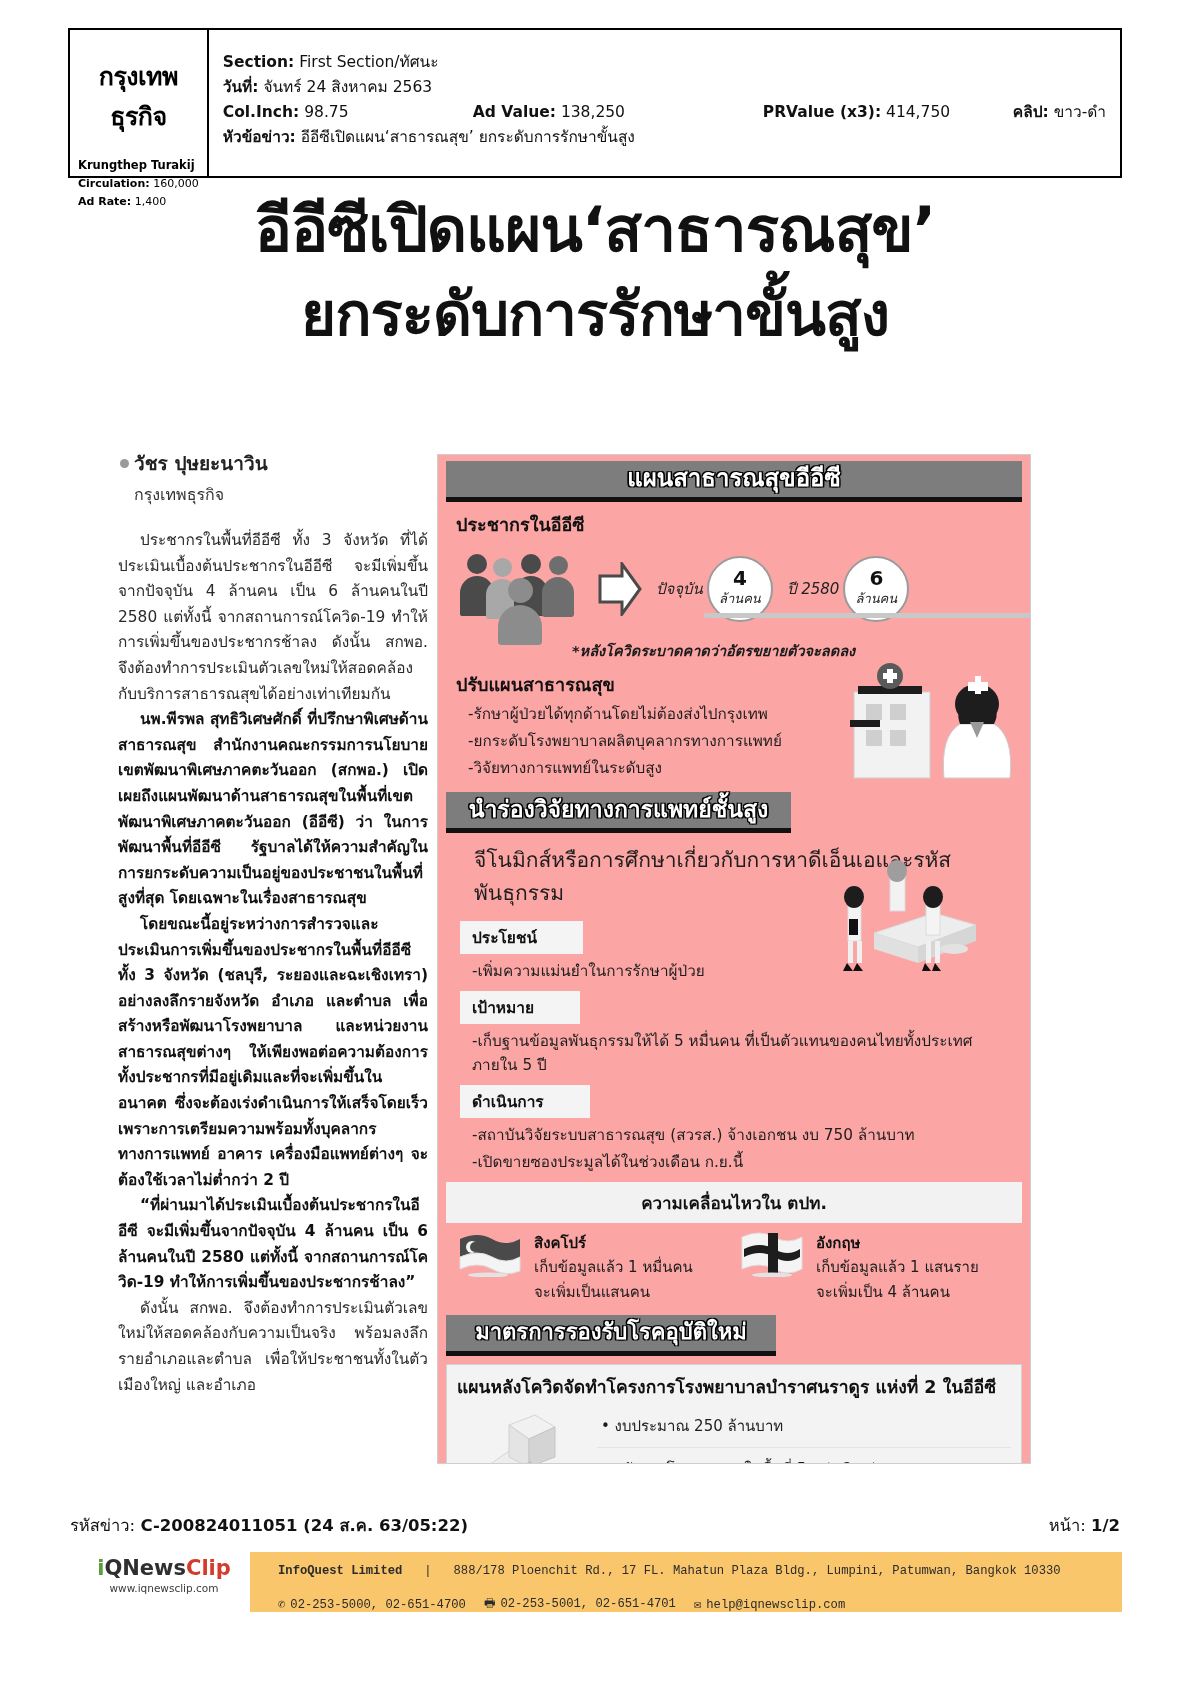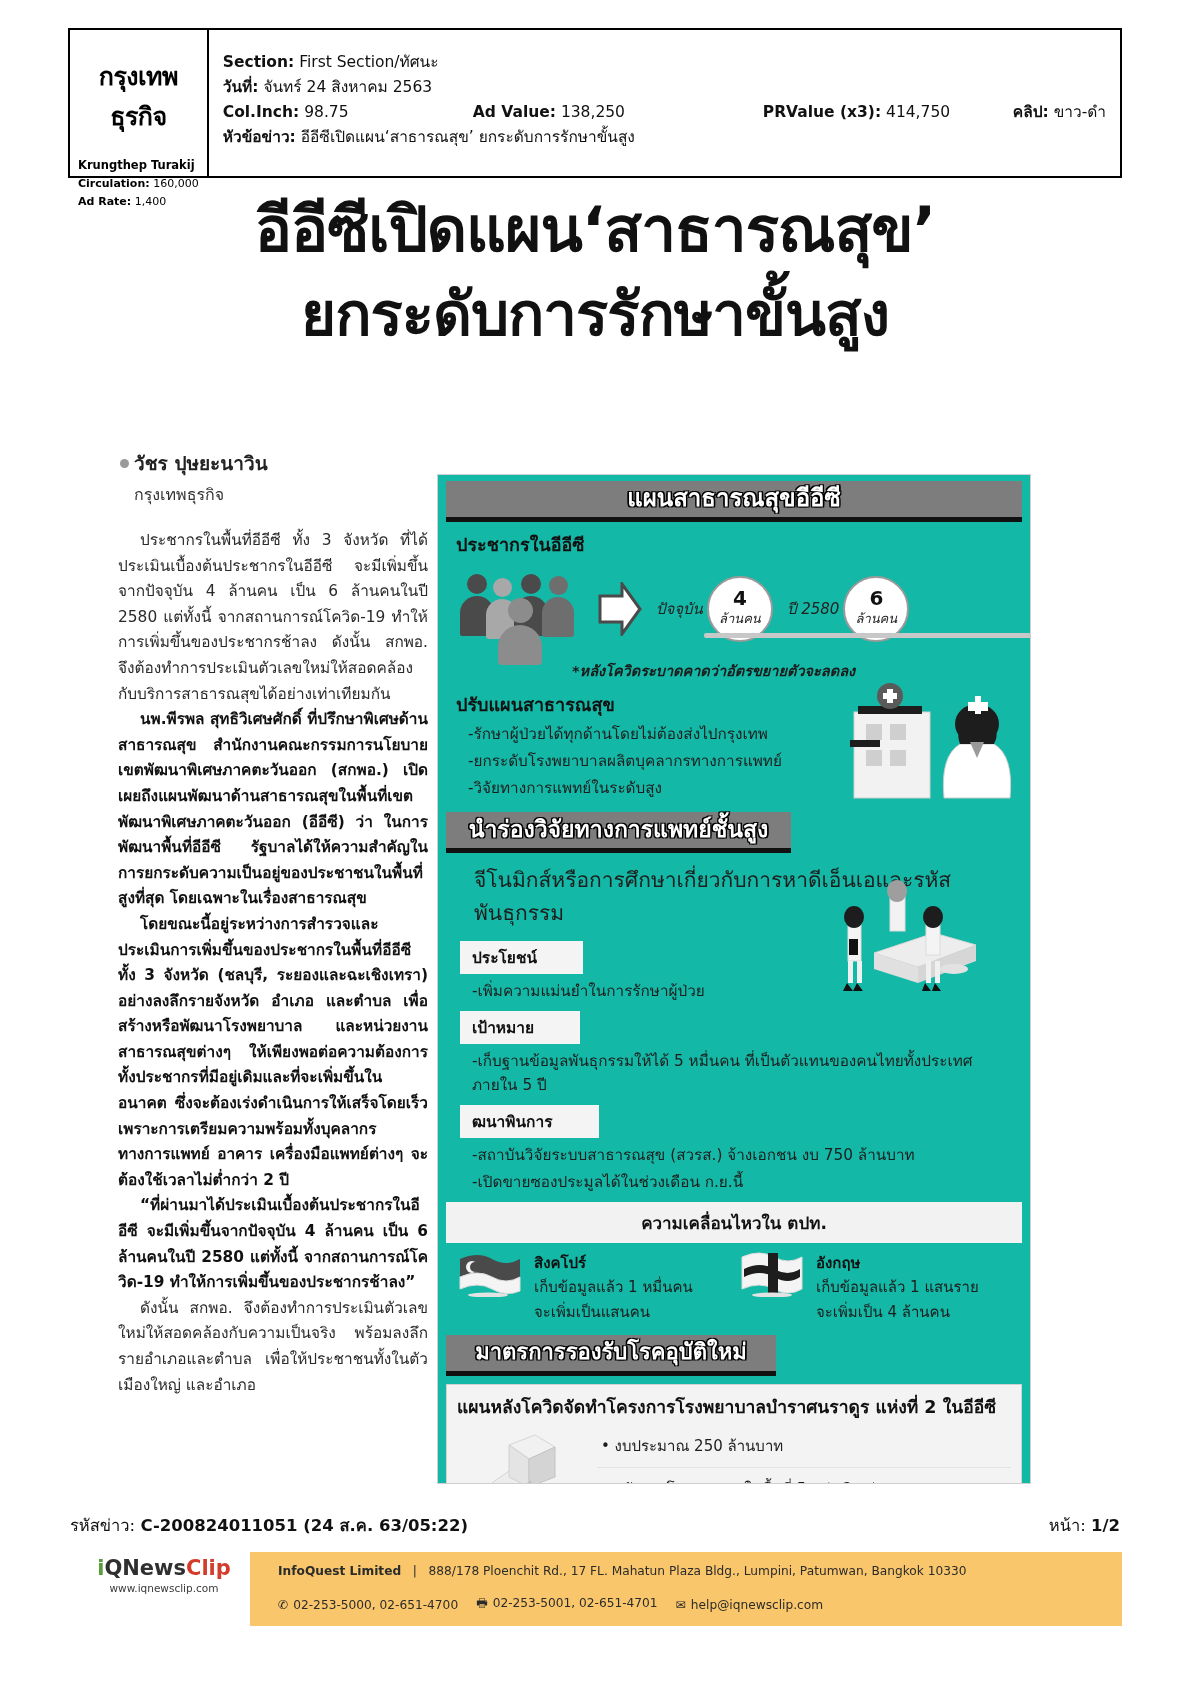--- a/index.html
+++ b/index.html
@@ -53,22 +53,22 @@
   .byline .org{font-size:16px;color:#333;margin-top:4px;margin-left:14px;}
 
   .article{
     position:absolute;left:118px;top:528px;width:310px;
     font-size:15.4px;line-height:25.6px;color:#2a2a2a;text-align:justify;
   }
   .article p{margin:0;text-indent:22px;}
 
   
   .info{
-    position:absolute;left:437px;top:474px;width:594px;height:1010px;
-    background:#14b8a6;border:1px solid #cfcfcf;box-sizing:border-box;
+    position:absolute;left:437px;top:454px;width:594px;height:1010px;
+    background:#fca5a5;border:1px solid #cfcfcf;box-sizing:border-box;
     overflow:hidden;
   }
   .band{
     background:#7d7d7d;color:#fff;text-align:center;font-weight:bold;
     border-bottom:5px solid #111;position:relative;
   }
   .band span{
     display:inline-block;text-shadow:
       -1.4px -1.4px 0 #000, 1.4px -1.4px 0 #000,
       -1.4px 1.4px 0 #000, 1.4px 1.4px 0 #000;
@@ -134,22 +134,23 @@
   }
   .card-items div:last-child{border-bottom:none;}
 
   
   .news-code{position:absolute;left:70px;top:1512px;font-size:16.5px;color:#111;}
   .news-code b{font-weight:bold;}
   .page-no{position:absolute;right:70px;top:1512px;font-size:16.5px;color:#111;}
   .page-no b{font-weight:bold;}
 
   .footbar{
-    position:absolute;left:250px;top:1552px;width:872px;height:74px;
+    position:absolute;left:250px;top:1552px;width:872px;height:60px;
     background:#f9c66b;
+    font-family:Liberation Mono, monospace;
   }
   .footlogo{position:absolute;left:84px;top:1556px;width:160px;text-align:center;}
   .footlogo .lg{font-size:21px;font-weight:bold;color:#2f2f2f;}
   .footlogo .lg .q{color:#5a9e3a;}
   .footlogo .lg .c{color:#d43b2a;}
   .footlogo .url{font-size:10.5px;color:#3a3a3a;margin-top:2px;}
   .footbar .l1{position:absolute;left:28px;top:12px;font-size:12.2px;color:#2b2b2b;}
   .footbar .l2{position:absolute;left:28px;top:42px;font-size:12.2px;color:#2b2b2b;display:flex;gap:18px;align-items:center;}
   .ic{display:inline-block;margin-right:5px;}
 </style>
@@ -301,21 +302,21 @@
     <div class="band band-sub">
       <span>นำร่องวิจัยทางการแพทย์ชั้นสูง</span>
     </div>
 
     <div class="sec" style="position:relative">
       <div class="gen-line">จีโนมิกส์หรือการศึกษาเกี่ยวกับการหาดีเอ็นเอและรหัสพันธุกรรม</div>
       <div class="tag">ประโยชน์</div>
       <div class="bullet-line">-เพิ่มความแม่นยำในการรักษาผู้ป่วย</div>
       <div class="tag">เป้าหมาย</div>
       <div class="bullet-line">-เก็บฐานข้อมูลพันธุกรรมให้ได้ 5 หมื่นคน ที่เป็นตัวแทนของคนไทยทั้งประเทศ ภายใน 5 ปี</div>
-      <div class="tag">ฒนาพินการ</div>
+      <div class="tag">ดำเนินการ</div>
       <div class="bullet-line">-สถาบันวิจัยระบบสาธารณสุข (สวรส.) จ้างเอกชน งบ 750 ล้านบาท</div>
       <div class="bullet-line">-เปิดขายซองประมูลได้ในช่วงเดือน ก.ย.นี้</div>
 
       
       <div style="position:absolute;right:34px;top:14px;width:170px;height:135px">
         <svg width="170" height="135" viewBox="0 0 170 135">
           <polygon points="48,76 108,56 150,68 92,90" fill="#ededed" stroke="#d8d8d8"></polygon>
           <polygon points="48,76 48,92 92,106 92,90" fill="#e0e0e0"></polygon>
           <polygon points="92,90 150,68 150,84 92,106" fill="#d6d6d6"></polygon>
           <rect x="22" y="44" width="13" height="40" fill="#f4f4f4" stroke="#dcdcdc"></rect>

